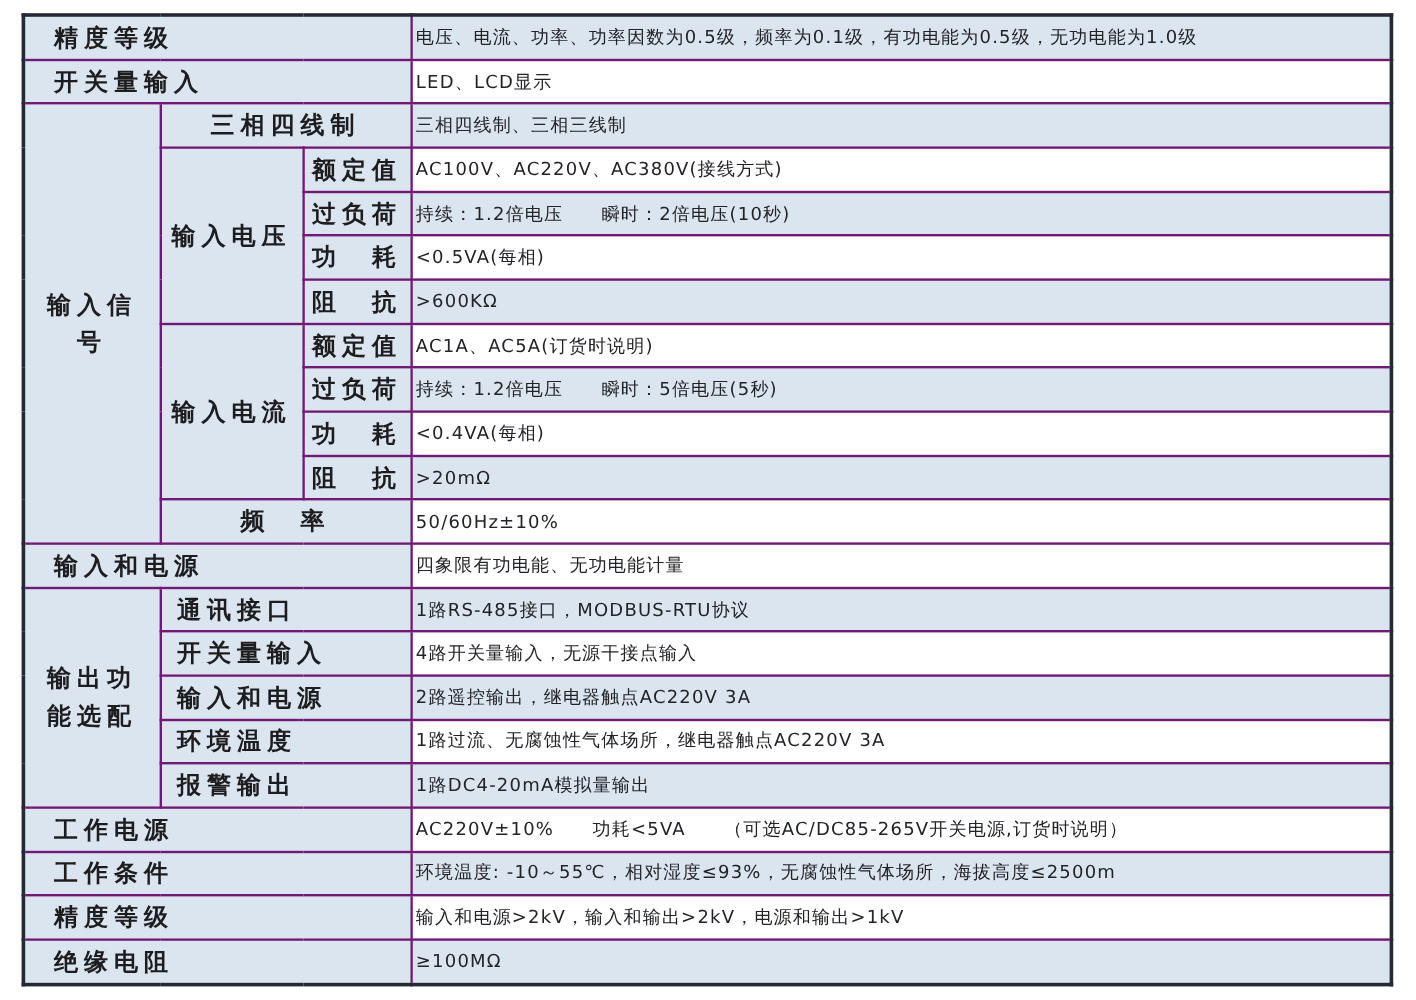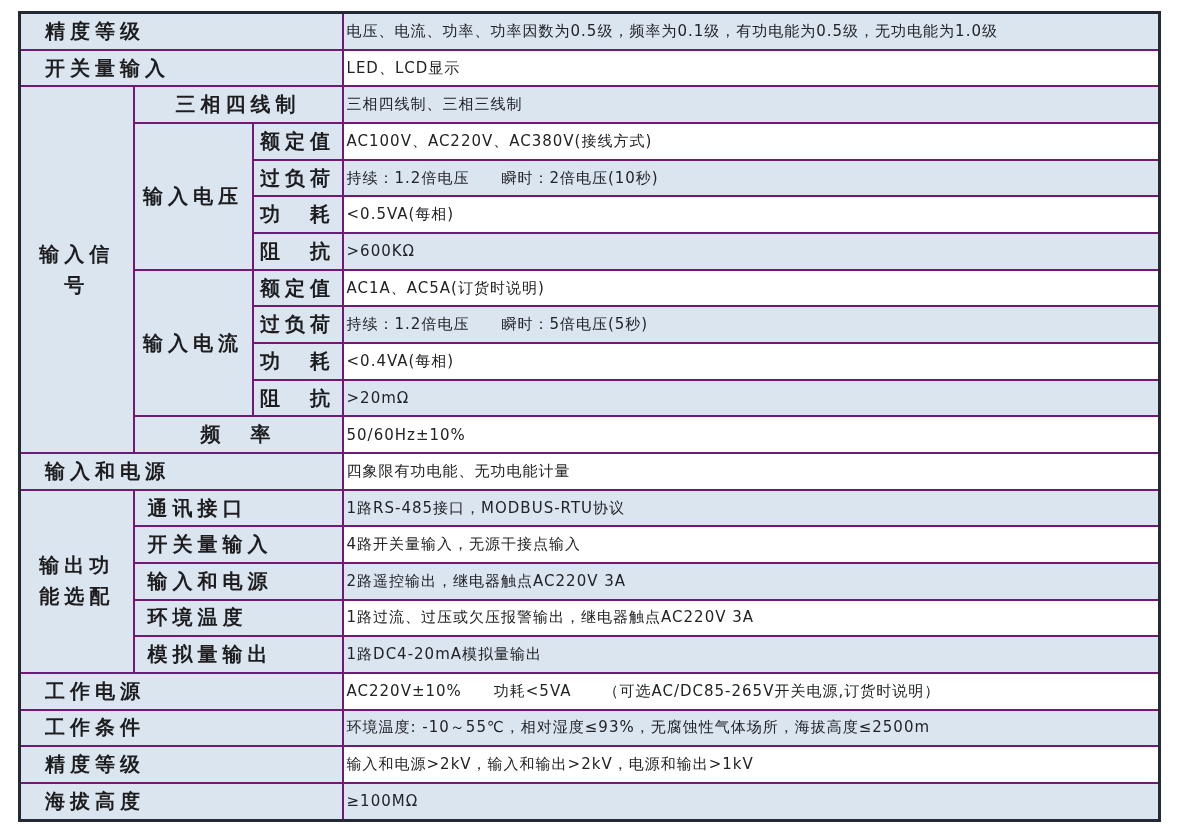--- a/index.html
+++ b/index.html
@@ -127,40 +127,40 @@
   <tr>
     <td colspan="2" class="lab span2l">开关量输入</td>
     <td class="val bg-white">4路开关量输入，无源干接点输入</td>
   </tr>
   <tr>
     <td colspan="2" class="lab span2l">输入和电源</td>
     <td class="val bg-blue">2路遥控输出，继电器触点AC220V 3A</td>
   </tr>
   <tr>
     <td colspan="2" class="lab span2l">环境温度</td>
-    <td class="val bg-white">1路过流、过压或欠压报警输出，继电器触点AC220V 3A</td>
+    <td class="val bg-white">1路过流、无腐蚀性气体场所，继电器触点AC220V 3A</td>
   </tr>
   <tr>
-    <td colspan="2" class="lab span2l">模拟量输出</td>
+    <td colspan="2" class="lab span2l">报警输出</td>
     <td class="val bg-blue">1路DC4-20mA模拟量输出</td>
   </tr>
 
   <tr>
     <td colspan="3" class="lab span3">工作电源</td>
     <td class="val bg-white">AC220V±10%　　功耗&lt;5VA　　（可选AC/DC85-265V开关电源,订货时说明）</td>
   </tr>
 
   <tr>
     <td colspan="3" class="lab span3">工作条件</td>
     <td class="val bg-blue">环境温度: -10～55℃，相对湿度≤93%，无腐蚀性气体场所，海拔高度≤2500m</td>
   </tr>
 
   <tr>
     <td colspan="3" class="lab span3">精度等级</td>
     <td class="val bg-white">输入和电源&gt;2kV，输入和输出&gt;2kV，电源和输出&gt;1kV</td>
   </tr>
 
   <tr>
-    <td colspan="3" class="lab span3">海拔高度</td>
+    <td colspan="3" class="lab span3">绝缘电阻</td>
     <td class="val bg-blue">≥100MΩ</td>
   </tr>
 </tbody>
   </table>
 
 </body></html>

